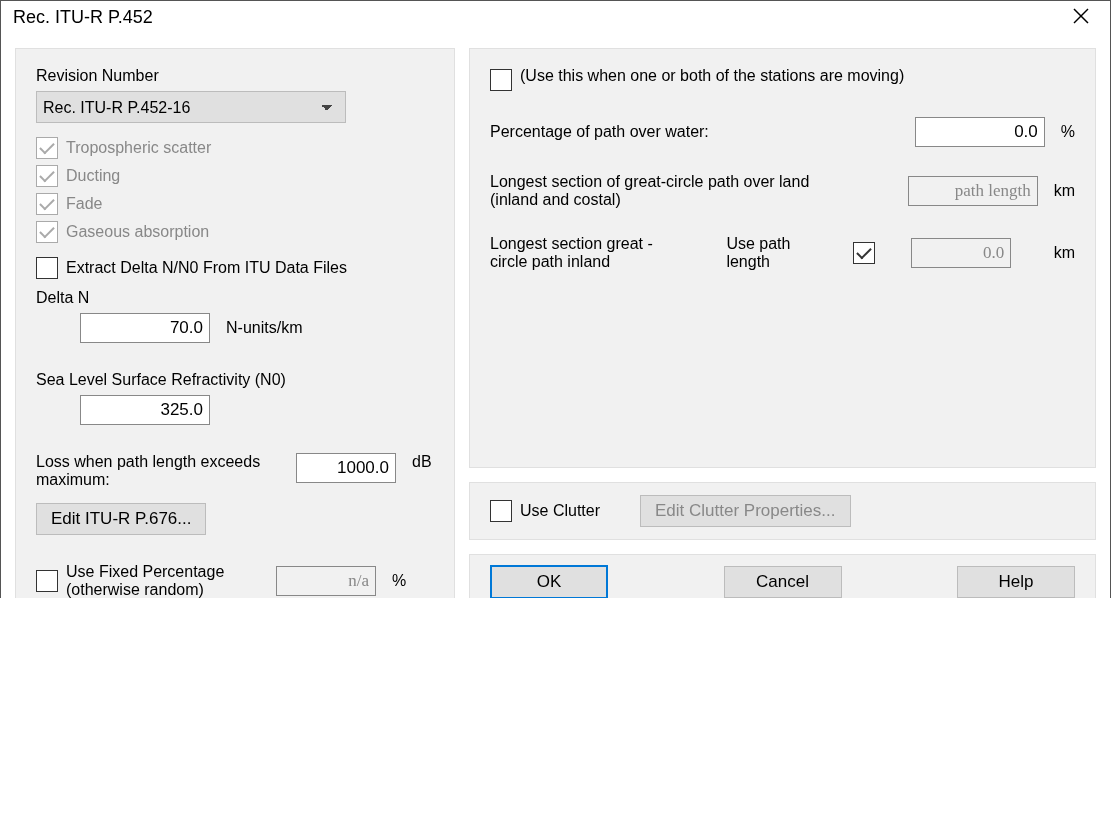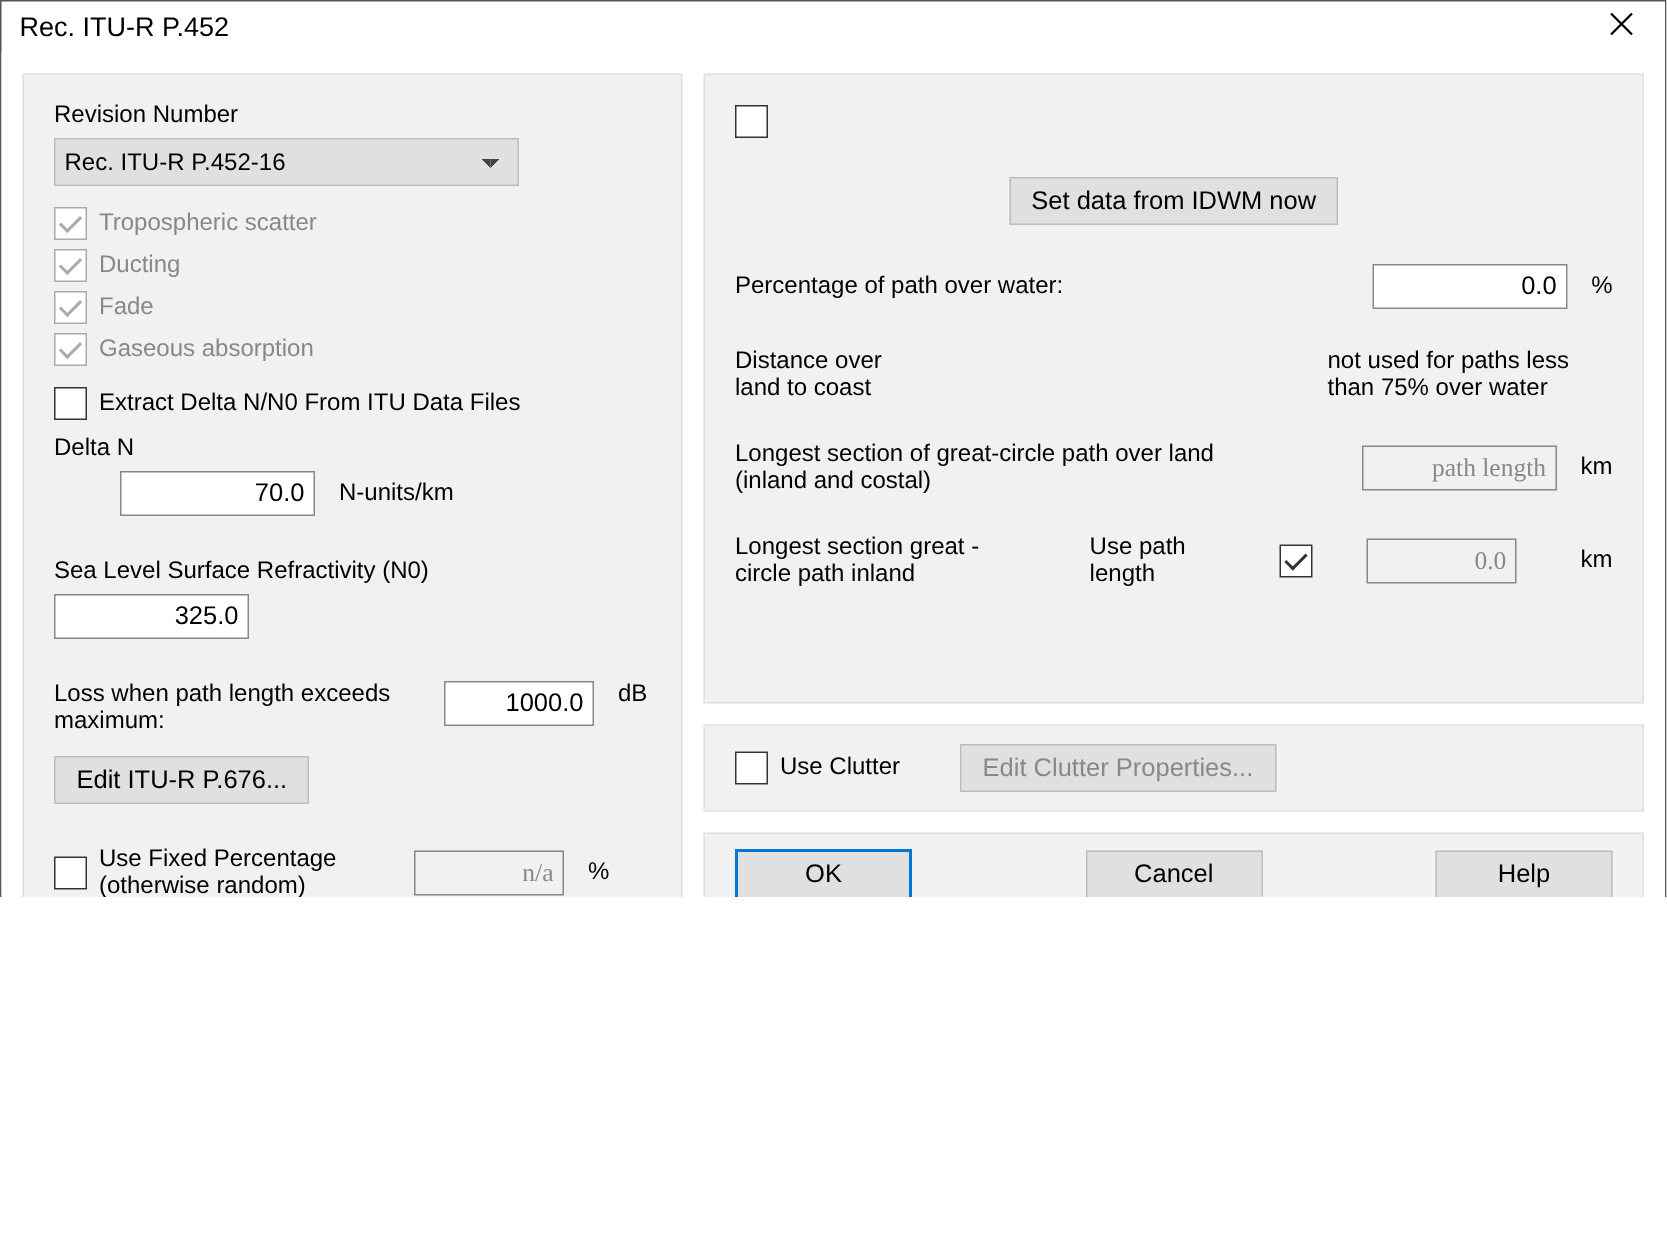--- a/index.html
+++ b/index.html
@@ -105,21 +105,21 @@
       <label class="lbl">Delta N</label>
       <div class="row" style="margin-left:44px">
         <input type="text" style="width: 130px;" value="70.0">
         <span class="unit">N-units/km</span>
       </div>
 
       <div class="spacer"></div>
         <div class="spacer"></div>
 
       <label class="lbl">Sea Level Surface Refractivity (N0)</label>
-      <div class="row" style="">
+      <div class="row" style="margin-left:44px">
         <input type="text" style="width: 130px;" value="325.0">
       </div>
 
       <div class="spacer"></div>
         <div class="spacer"></div>
 
       <div class="row" style="align-items:flex-start">
         <div style="width:250px">Loss when path length exceeds maximum:</div>
         <input type="text" style="width: 100px;" value="1000.0">
         <span class="unit">dB</span>
@@ -144,40 +144,33 @@
       </div>
     </div>
 
     <div class="rightcol">
 
       <div class="panel right-top">
         <div class="inner">
           <div class="chk" style="align-items:flex-start">
             <span class="chkbox" style="margin-top:2px"></span>
             <div>
-            </div>
-          </div>
-
-          <div style="text-align:center">
-            <button class="btn">Set data from IDWM now</button>
-          </div>
+              <div>(Use this when one or both of the stations are moving)</div>
+            </div>
+          </div>
+
 
           <div class="row" style="justify-content:space-between">
             <span>Percentage of path over water:</span>
             <div class="row">
               <input type="text" style="width: 130px;" value="0.0">
               <span class="unit">%</span>
             </div>
           </div>
 
-          <div class="two-col">
-            <div class="coltext" style="white-space:pre-line">Distance over
-land to coast</div>
-            <div class="coltext" style="width:190px">not used for paths less than 75% over water</div>
-          </div>
 
           <div class="row" style="justify-content:space-between; align-items:center">
             <div style="width:330px">Longest section of great-circle path over land (inland and costal)</div>
             <div class="row">
               <input type="text" disabled="" style="width: 130px;" placeholder="path length">
               <span class="unit">km</span>
             </div>
           </div>
 
           <div class="row" style="justify-content:space-between; align-items:center">

